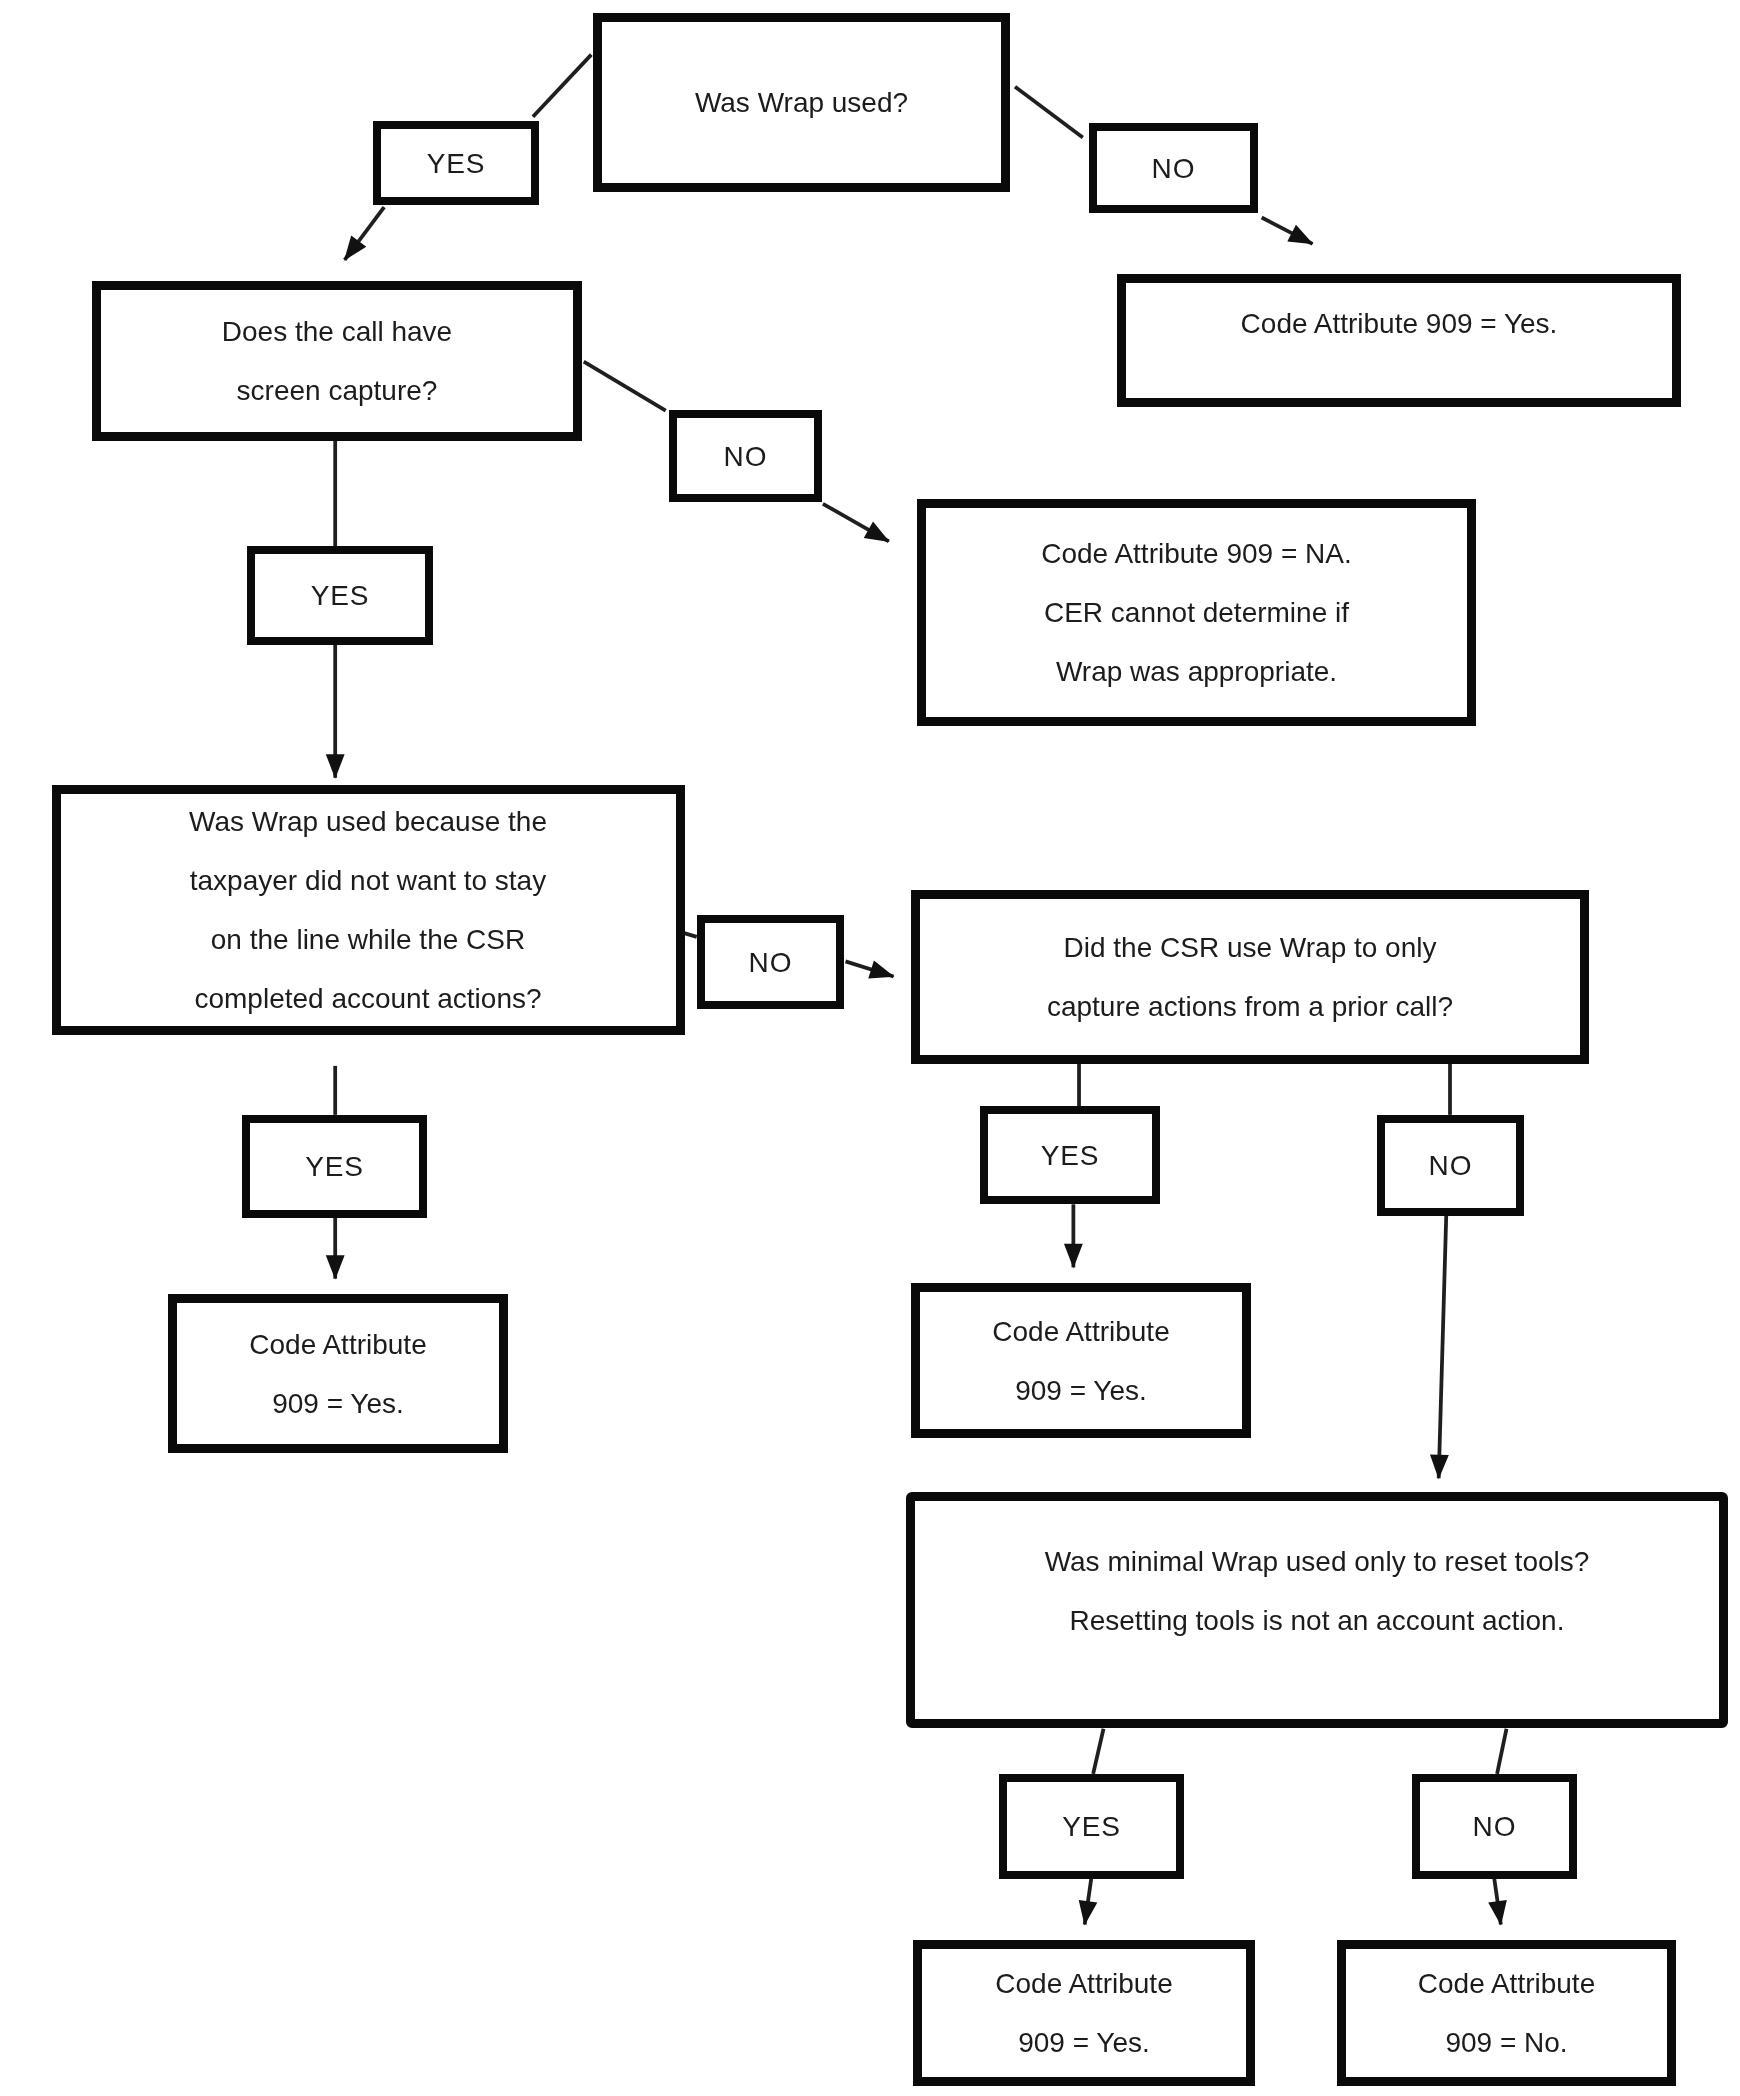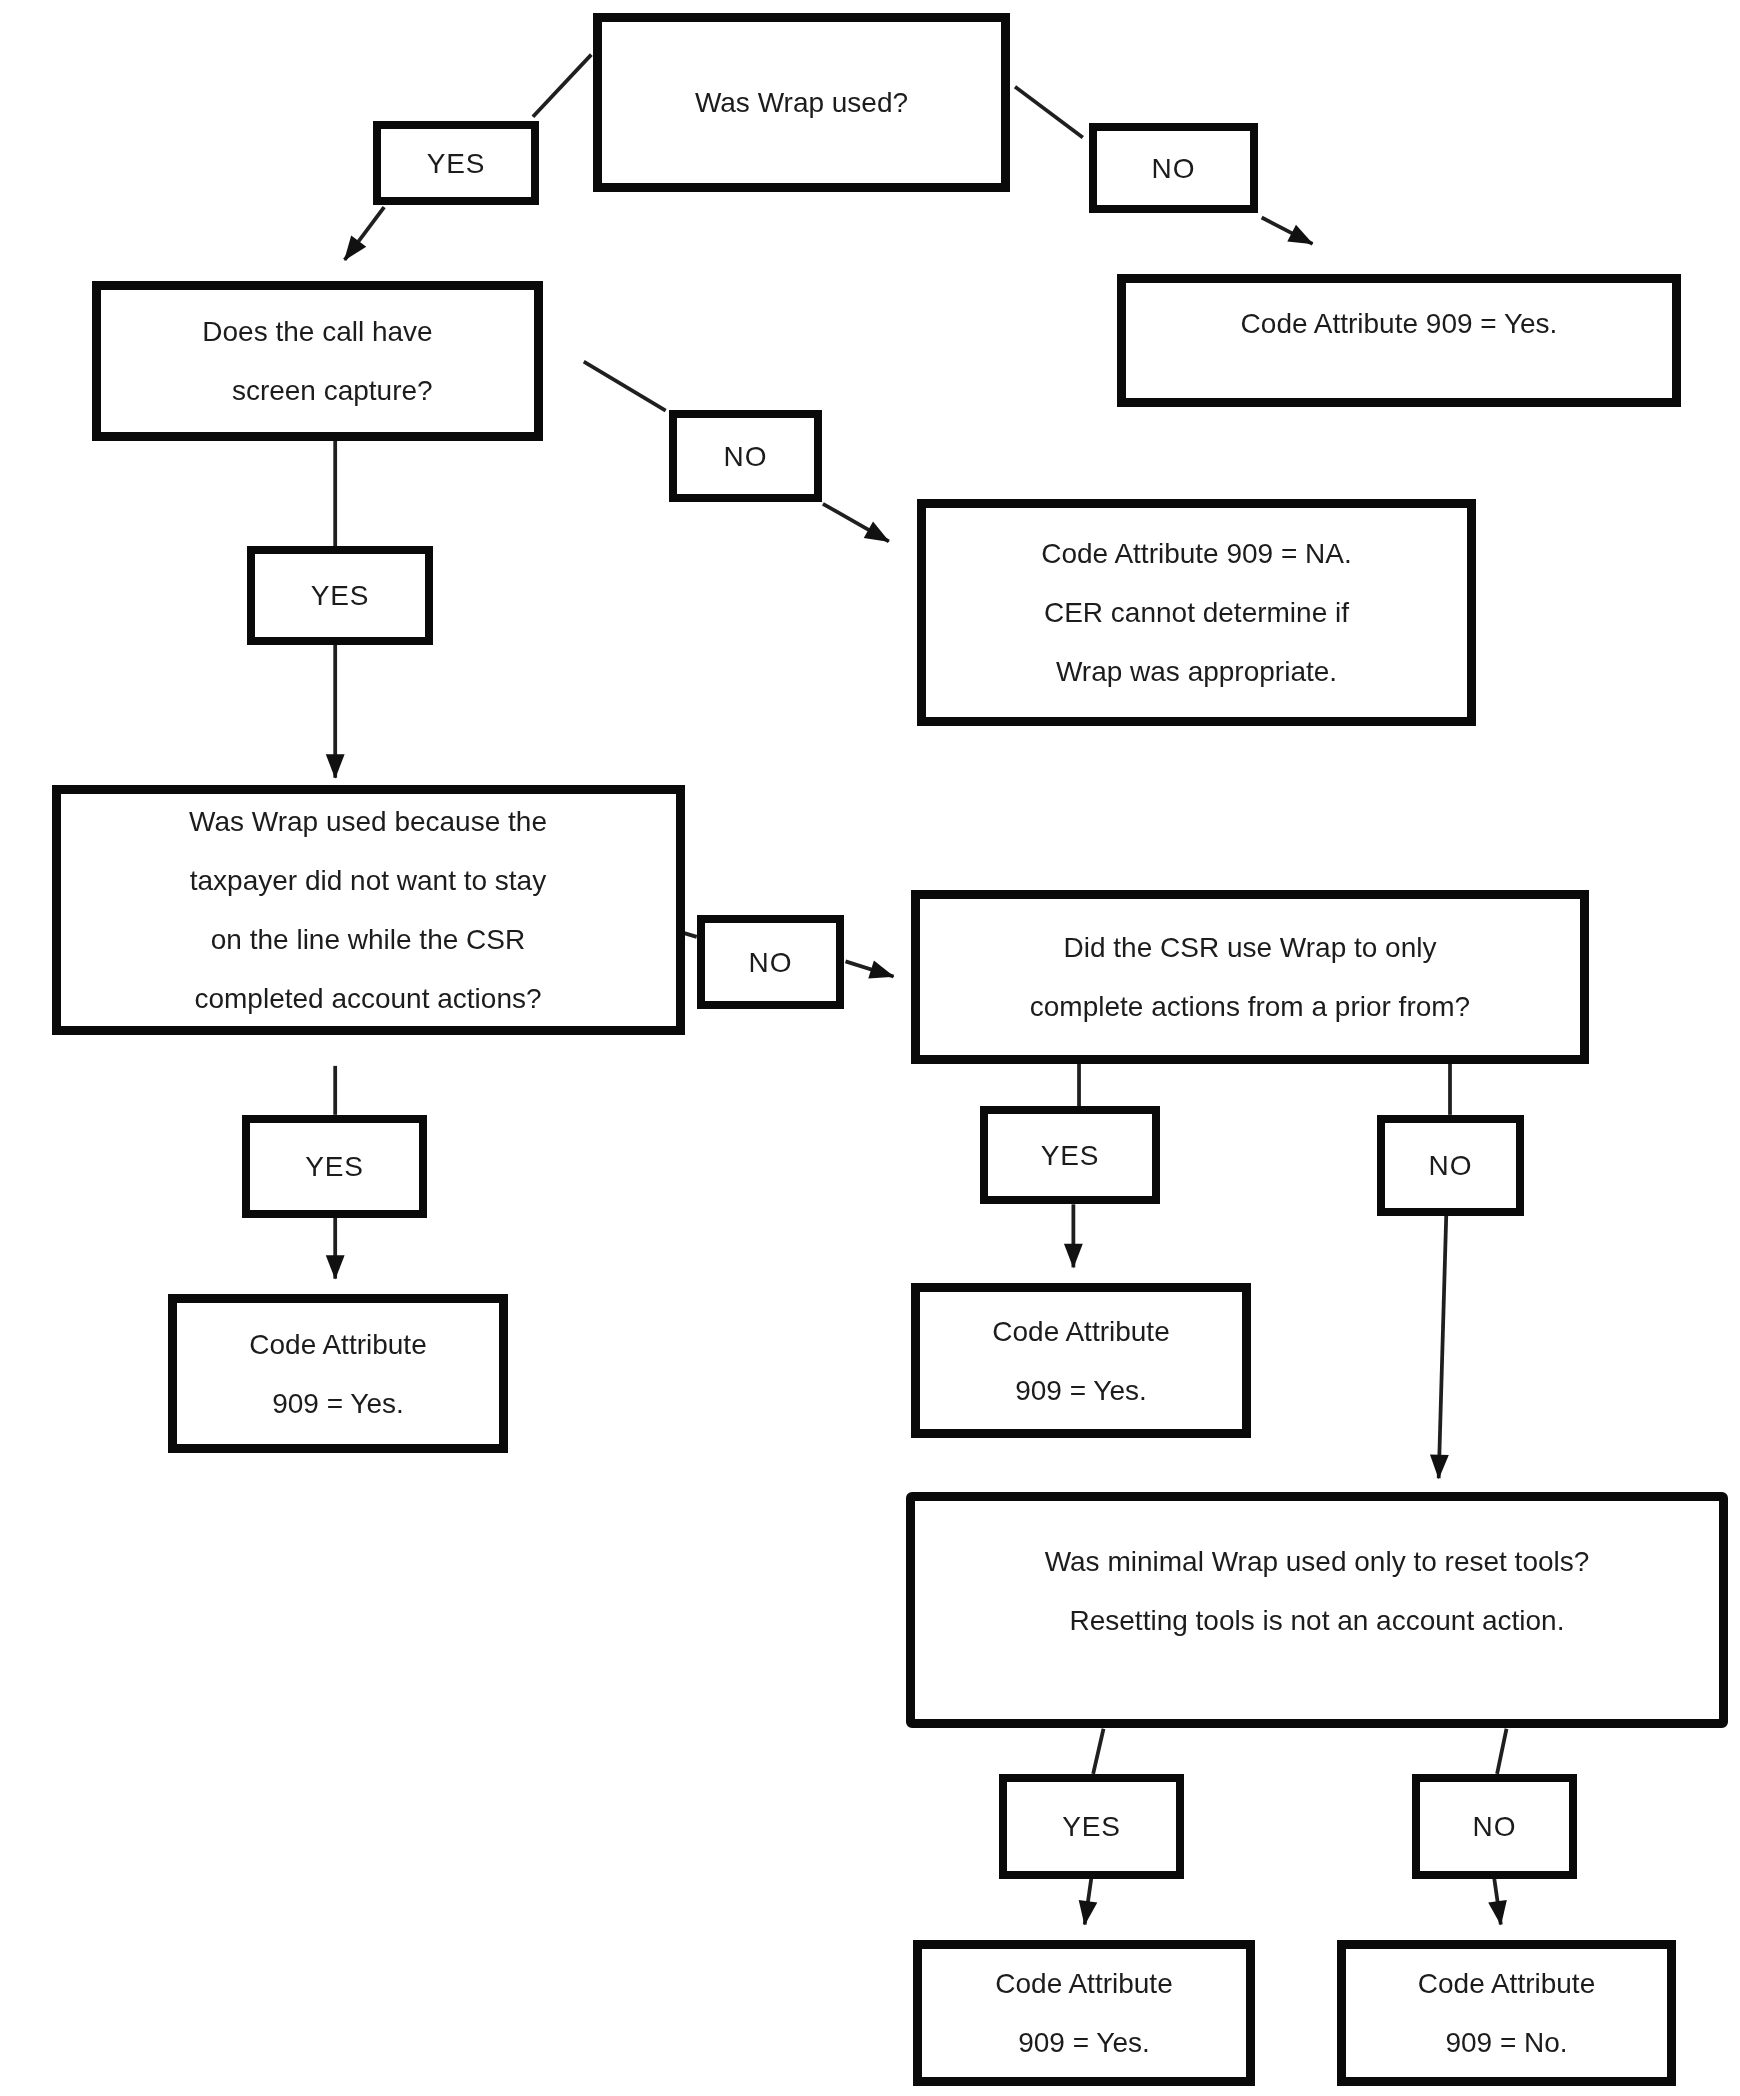--- a/index.html
+++ b/index.html
@@ -41,21 +41,21 @@
   .node.small{
     border-width:8.5px;
     letter-spacing:0.9px;
     padding:0;
   }
   
   #n-start      {left:593px;  top:13px;   width:417px; height:179px;}
   #n-yes1       {left:373px;  top:121px;  width:166px; height:84px;}
   #n-no1        {left:1089px; top:123px;  width:169px; height:90px;}
   #n-attr-top   {left:1117px; top:274px;  width:564px; height:133px; padding-bottom:34px;}
-  #n-sc         {left:92px;   top:281px;  width:451px; height:160px;text-align:right;}
+  #n-sc         {left:92px;   top:281px;  width:490px; height:160px;}
   #n-no2        {left:669px;  top:410px;  width:153px; height:92px;}
   #n-attr-na    {left:917px;  top:499px;  width:559px; height:227px;}
   #n-yes2       {left:247px;  top:546px;  width:186px; height:99px;}
   #n-wwb        {left:7.5px;    top:785px;  width:633px; height:250px;margin-left:44px;}
   #n-no3        {left:697px;  top:915px;  width:147px; height:94px;}
   #n-csr        {left:911px;  top:890px;  width:678px; height:174px;}
   #n-yes3       {left:242px;  top:1115px; width:185px; height:103px;}
   #n-yes4       {left:980px; top:1106px; width:180px; height:98px;}
   #n-no4        {left:1377px; top:1115px; width:147px; height:101px;}
   #n-attr-left  {left:168px;  top:1294px; width:340px; height:159px;}
@@ -109,21 +109,21 @@
   <div class="node" id="n-attr-na">Code Attribute 909 = NA.
 CER cannot determine if
 Wrap was appropriate.</div>
   <div class="node small" id="n-yes2">YES</div>
   <div class="node" id="n-wwb">Was Wrap used because the
 taxpayer did not want to stay
 on the line while the CSR
 completed account actions?</div>
   <div class="node small" id="n-no3">NO</div>
   <div class="node" id="n-csr">Did the CSR use Wrap to only
-complete actions from a prior from?</div>
+capture actions from a prior call?</div>
   <div class="node small" id="n-yes3">YES</div>
   <div class="node small" id="n-yes4">YES</div>
   <div class="node small" id="n-no4">NO</div>
   <div class="node" id="n-attr-left">Code Attribute
 909 = Yes.</div>
   <div class="node" id="n-attr-mid">Code Attribute
 909 = Yes.</div>
   <div class="node" id="n-minimal">Was minimal Wrap used only to reset tools?
 Resetting tools is not an account action.</div>
   <div class="node small" id="n-yes5">YES</div>

